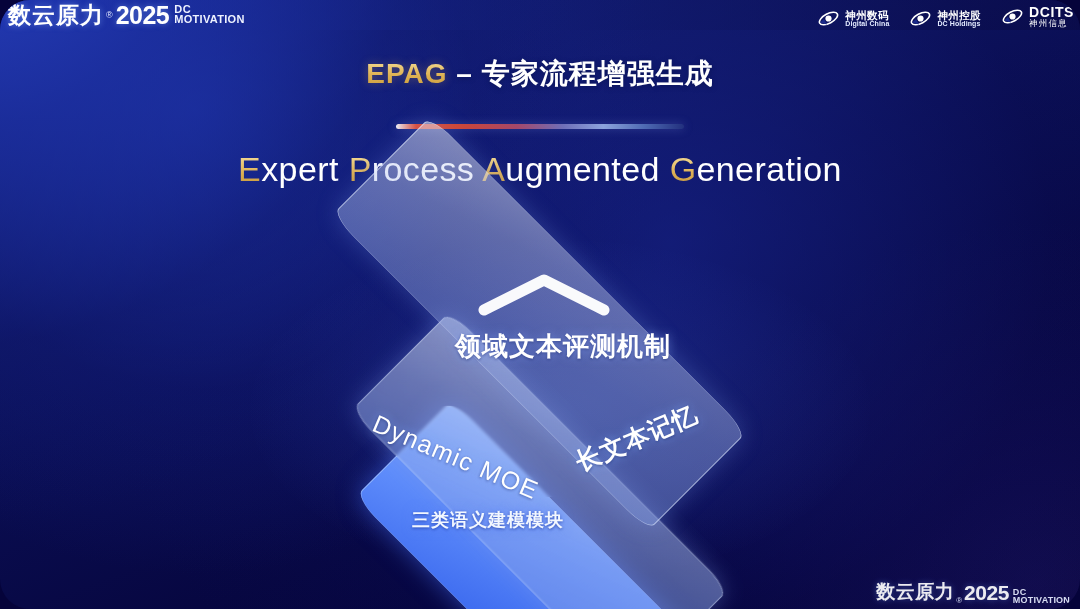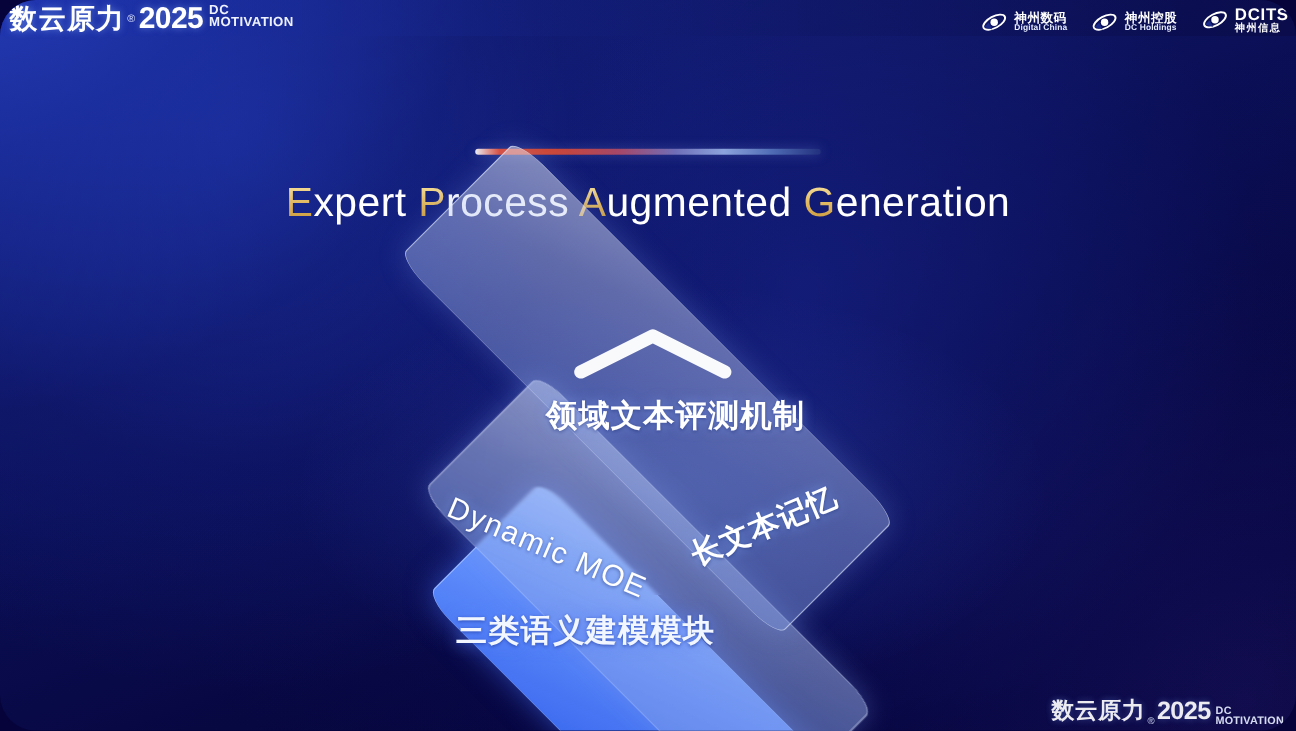--- a/index.html
+++ b/index.html
@@ -56,21 +56,21 @@
   .logos{
     position:absolute;right:6px;top:2px;height:26px;
     display:flex;align-items:flex-end;gap:20px;
   }
   .logo{display:flex;align-items:center;gap:5px;}
   .logo .swirl{width:23px;height:19px;flex:0 0 auto;}
   .logo .txt{display:flex;flex-direction:column;line-height:1.02;}
   .logo .cn{font-size:10.5px;font-weight:700;color:#ffffff;letter-spacing:.4px;white-space:nowrap;}
   .logo .en{font-size:7px;font-weight:700;color:#e4ebff;letter-spacing:.1px;white-space:nowrap;}
   .logo .big{font-size:14px;font-weight:700;color:#ffffff;letter-spacing:.6px;white-space:nowrap;}
-  .logo .sub{font-size:8.5px;font-weight:700;color:#ffffff;letter-spacing:1.2px;white-space:nowrap;}
+  .logo .sub{font-size:8.5px;font-weight:400;color:#ffffff;letter-spacing:1.2px;white-space:nowrap;}
 
   
   .main-title{
     position:absolute;left:0;top:55px;width:1080px;text-align:center;
     font-size:28px;font-weight:700;letter-spacing:1px;
     font-family:"Liberation Sans","DejaVu Sans",sans-serif;
     white-space:nowrap;
   }
   .main-title .gold{
     color:#e9c76a;
@@ -153,21 +153,21 @@
     font-family:"Liberation Sans","DejaVu Sans",sans-serif;
   }
   #lbl-top{
     left:0;top:329px;width:1080px;text-align:center;
     font-size:26px;font-weight:700;color:#ffffff;letter-spacing:1px;
     text-shadow:0 0 10px rgba(120,150,235,.7),0 1px 3px rgba(20,30,90,.6);
     padding-left:23px;
   }
   #lbl-bottom{
     left:0;top:508px;width:976px;text-align:center;
-    font-size:26px;font-weight:700;color:#f2f7ff;letter-spacing:1px;
+    font-size:18px;font-weight:700;color:#f2f7ff;letter-spacing:1px;
     text-shadow:0 0 12px rgba(90,130,250,.85),0 1px 3px rgba(20,40,130,.7);
   }
   #lbl-moe{
     left:374px;top:408px;
     font-size:25px;font-weight:500;color:#ffffff;letter-spacing:1.5px;
     transform:rotate(23deg);transform-origin:0 50%;
     text-shadow:0 0 10px rgba(120,160,245,.8),0 1px 3px rgba(20,30,90,.55);
   }
   #lbl-mem{
     left:577px;top:447px;
@@ -249,20 +249,23 @@
           <path d="M6 27 L20 31 L14 20 Z" fill="#1a2a8a"></path>
         </svg>
       </span>
       <span class="txt">
         <span class="big">DCITS</span>
         <span class="sub">神州信息</span>
       </span>
     </div>
   </div>
 
+  <div class="main-title">
+    <span class="gold">EPAG</span><span class="wht"> – 专家流程增强生成</span>
+  </div>
 
   <div class="divider"></div>
 
   <div class="sub-title">
     <span class="cap">E</span><span class="rest">xpert</span>
     <span class="cap">P</span><span class="rest">rocess</span>
     <span class="cap">A</span><span class="rest">ugmented</span>
     <span class="cap">G</span><span class="rest">eneration</span>
   </div>
 

